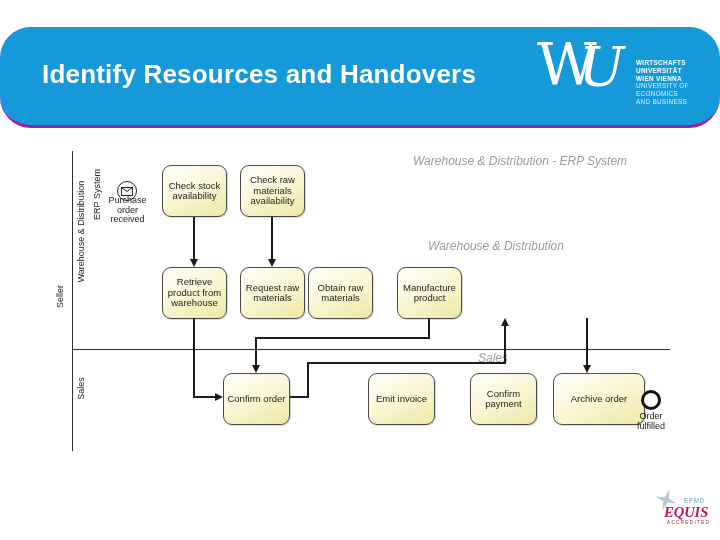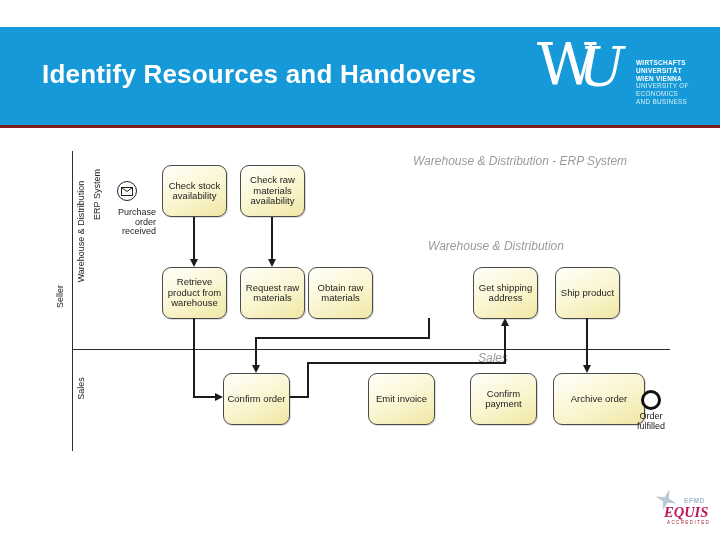--- a/index.html
+++ b/index.html
@@ -4,21 +4,21 @@
 <style>
   html,body { margin:0; padding:0; background:#ffffff; }
   .slide {
     position:relative; width:720px; height:540px; background:#ffffff;
     font-family:"Liberation Sans", sans-serif; overflow:hidden;
   }
 
   
   .header {
     position:absolute; left:0; top:27px; width:720px; height:98px;
-    background:#1699d8; border-bottom:3px solid #7f1d1d;
+    background:#1699d8; border-bottom:3px solid #a21caf;border-radius:31px;
   }
   .title {
     position:absolute; left:42px; top:32px; font-size:26px; font-weight:bold;
     color:#ffffff; letter-spacing:0.2px; white-space:nowrap;
   }
   .wu { position:absolute; right:18px; top:6px; width:165px; height:88px; color:#fff; }
   .wu-letters { position:absolute; left:0; top:0; font-family:"DejaVu Serif", serif; }
   .wu-w { position:absolute; left:0; top:2px; font-size:58px; line-height:58px; }
   .wu-u { position:absolute; left:42px; top:8px; font-size:54px; line-height:54px; font-style:italic; }
   .wu-text { position:absolute; left:99px; top:26px; font-size:6.4px; line-height:7.8px; letter-spacing:0.3px; }
@@ -103,30 +103,29 @@
     <div class="handover" style="left:413px; top:154px; width:160px;">Warehouse &amp; Distribution - ERP System</div>
     <div class="handover" style="left:416px; top:239px; width:160px;">Warehouse &amp; Distribution</div>
     <div class="handover" style="left:463px; top:351px; width:60px;">Sales</div>
 
     <div class="event event-start">
       <svg width="12" height="9" viewBox="0 0 12 9">
         <rect x="0.5" y="0.5" width="11" height="8" fill="#fffdf0" stroke="#222" stroke-width="1"></rect>
         <path d="M0.5,0.5 L6,4.5 L11.5,0.5" fill="none" stroke="#222" stroke-width="1"></path>
       </svg>
     </div>
-    <div class="evlabel" style="left:99px; top:208px; width:57px;text-align:right;">Purchase order received</div>
+    <div class="evlabel" style="left:99px; top:196px; width:57px;">Purchase order received</div>
 
     <div class="task" style="left:162px; top:165px;">Check stock availability</div>
     <div class="task" style="left:162px; top:267px;">Retrieve product from warehouse</div>
 
     <div class="task" style="left:240px; top:165px;">Check raw materials availability</div>
     <div class="task" style="left:240px; top:267px;">Request raw materials</div>
     <div class="task" style="left:308px; top:267px;">Obtain raw materials</div>
-    <div class="task" style="left:473px; top:267px;">Get shipping address</div>
-    <div class="task" style="left:555px; top:267px;">Ship product</div>
+    <div class="task" style="left:397px; top:267px;">Manufacture product</div>
 
     <div class="task" style="left:223px; top:373px; width:67px;">Confirm order</div>
     <div class="task" style="left:368px; top:373px; width:67px;">Emit invoice</div>
     <div class="task" style="left:470px; top:373px; width:67px;">Confirm payment</div>
     <div class="task" style="left:553px; top:373px; width:92px;">Archive order</div>
 
     <div class="event event-end"></div>
     <div class="evlabel" style="left:628px; top:412px; width:46px;">Order fulfilled</div>
 
     <div class="ln" style="left:193px; top:217px; width:2px; height:43px;"></div>

